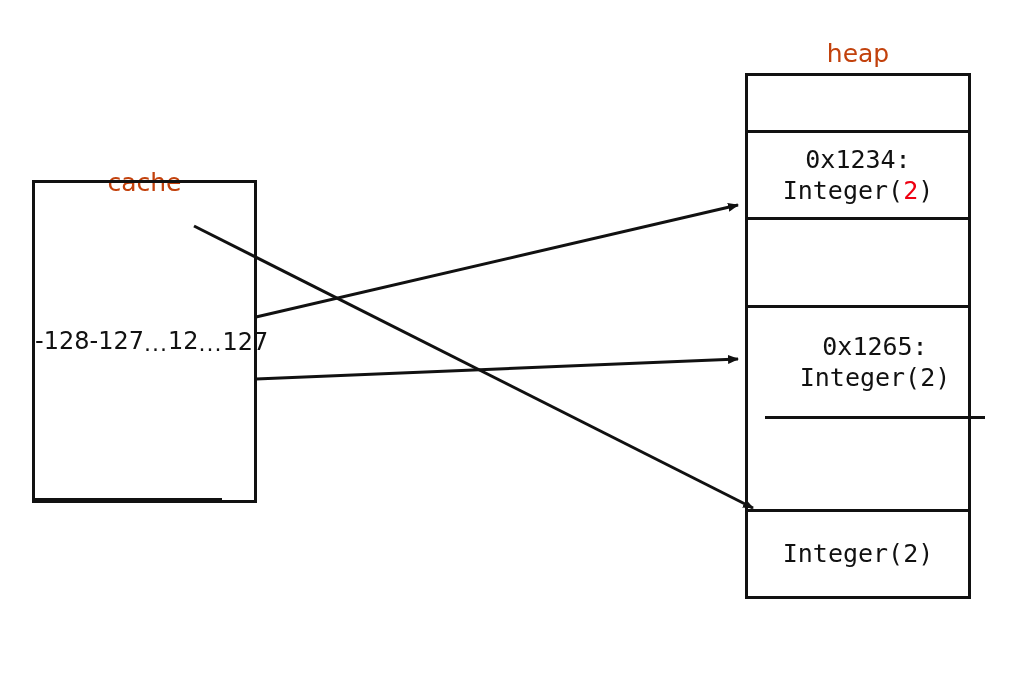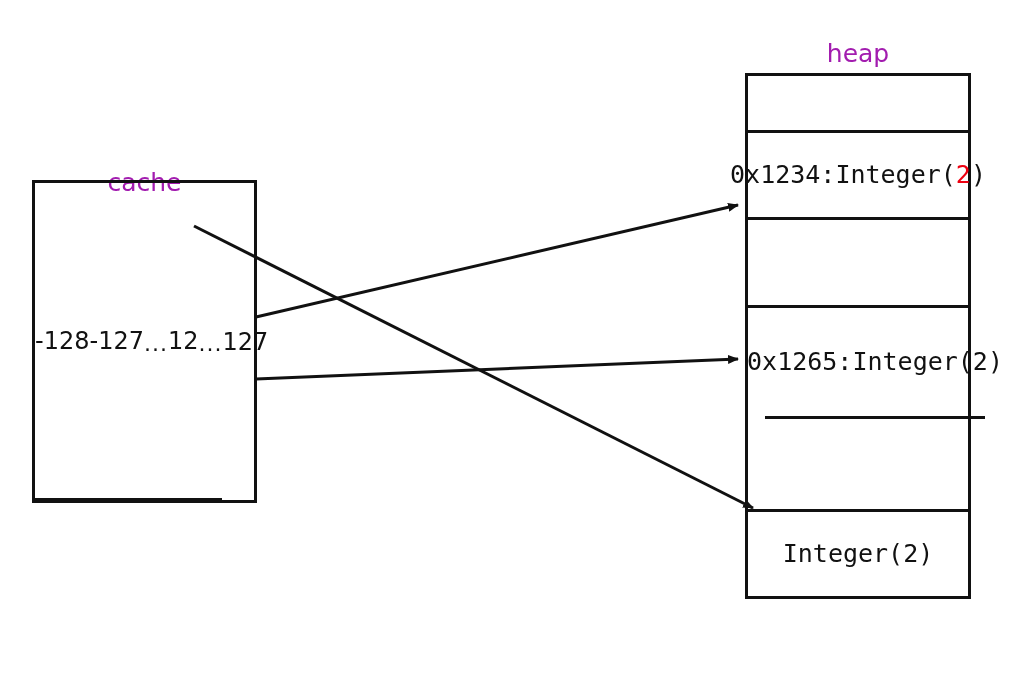--- a/index.html
+++ b/index.html
@@ -14,21 +14,21 @@
     background: #ffffff;
     overflow: hidden;
     font-family: "DejaVu Sans", sans-serif;
   }
 
   
   .box-label {
     position: absolute;
     font-family: "DejaVu Sans", sans-serif;
     font-size: 25px;
-    color: #a21caf;
+    color: #c2410c;
     text-align: center;
     white-space: nowrap;
     line-height: 1;
   }
   #cache-label {
     left: 32px;
     width: 225px;
     top: 124px;
     margin-top: 46px;
   }
@@ -81,21 +81,21 @@
     border: 3px solid #111111;
     box-sizing: border-box;
   }
   .heap-cell {
     position: absolute;
     left: 0;
     width: 100%;
     box-sizing: border-box;
     border-bottom: 3px solid #111111;
     display: flex;
-    flex-direction: row;
+    flex-direction: column;
     align-items: center;
     justify-content: center;
     font-family: "DejaVu Sans Mono", monospace;
     font-size: 25px;
     color: #111111;
     line-height: 1.25;
   }
   .heap-cell.last {
     border-bottom: none;
   }

